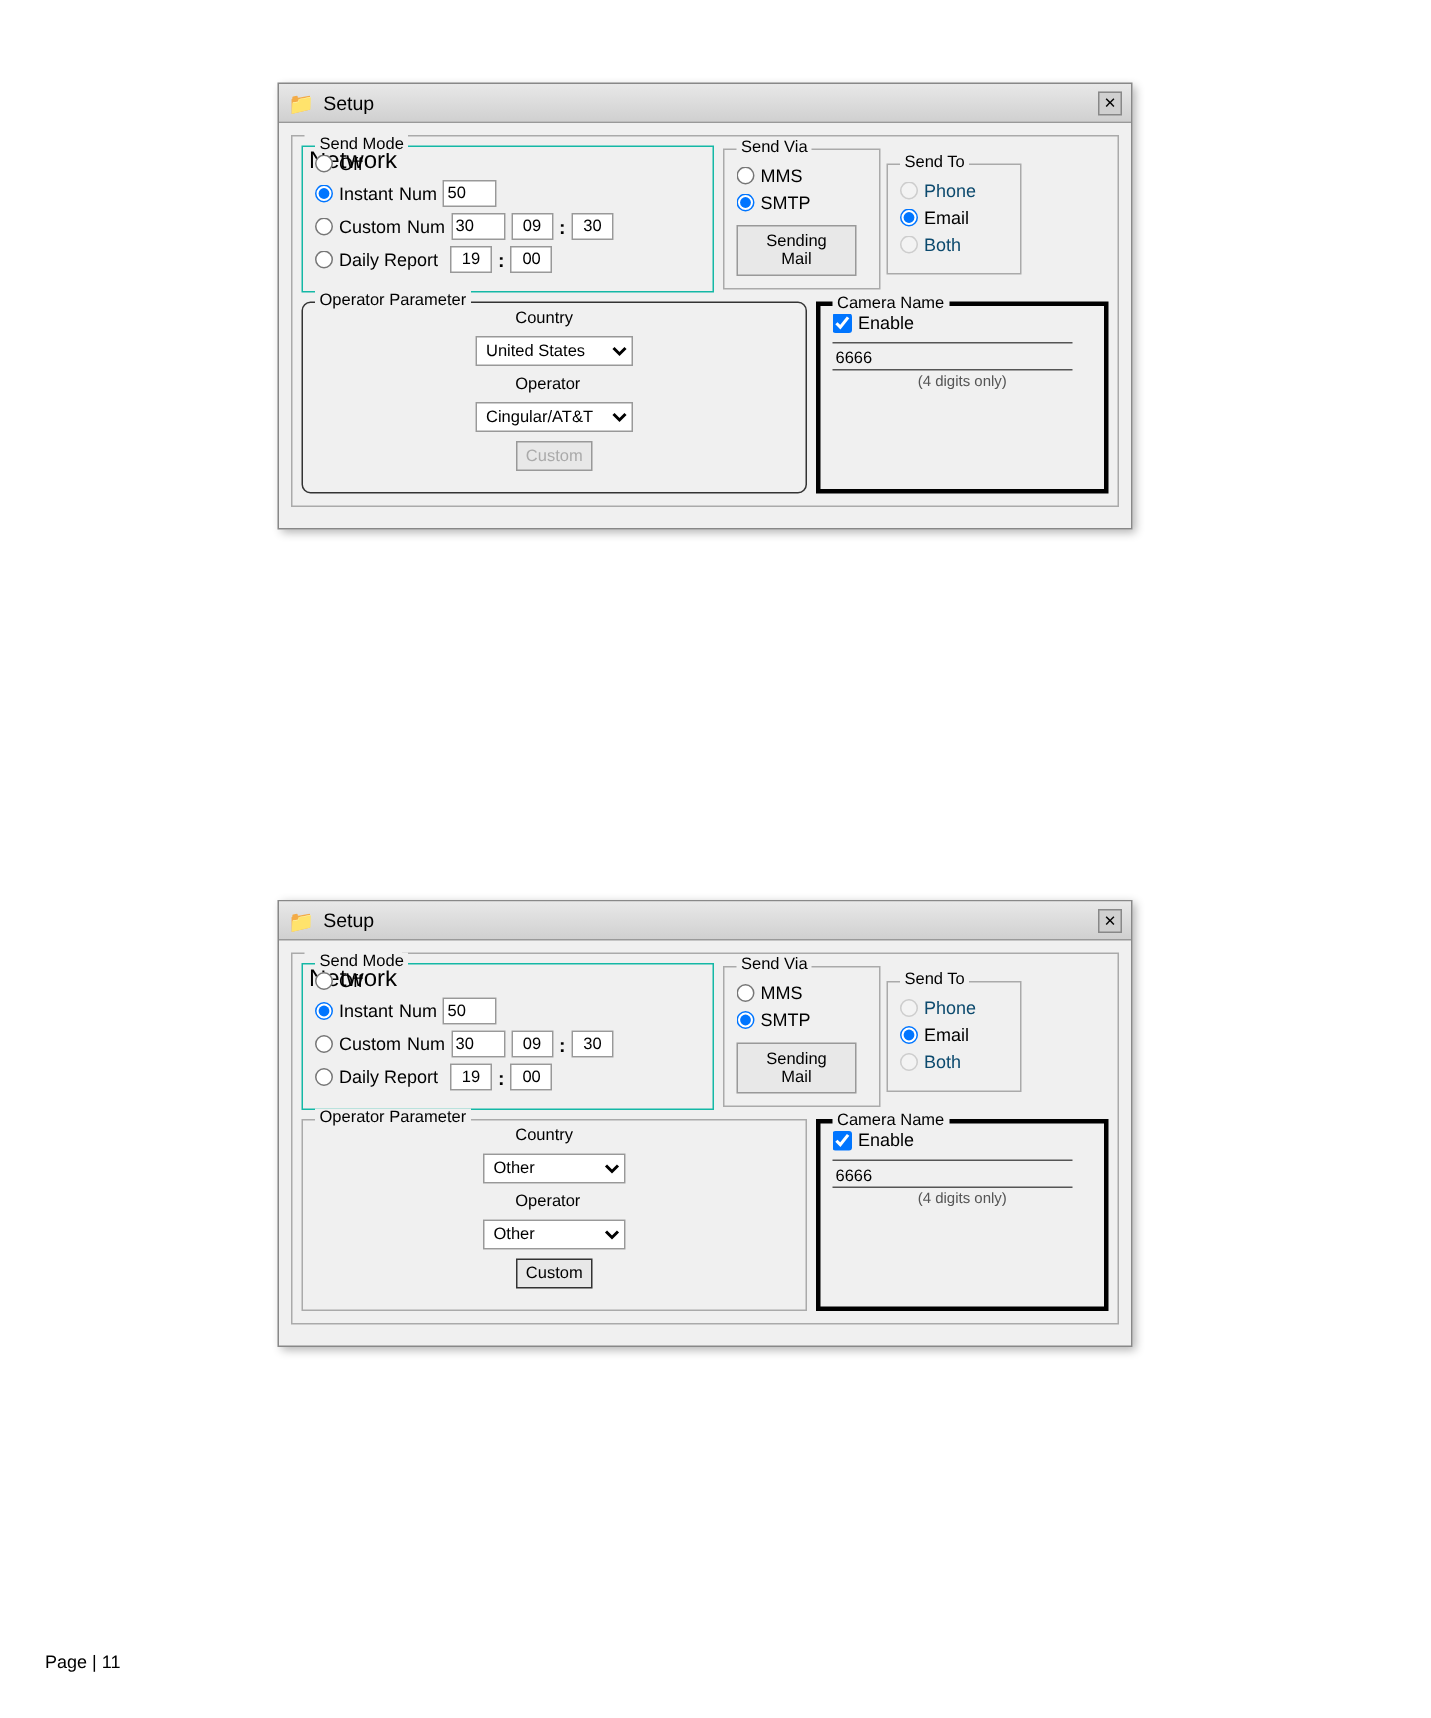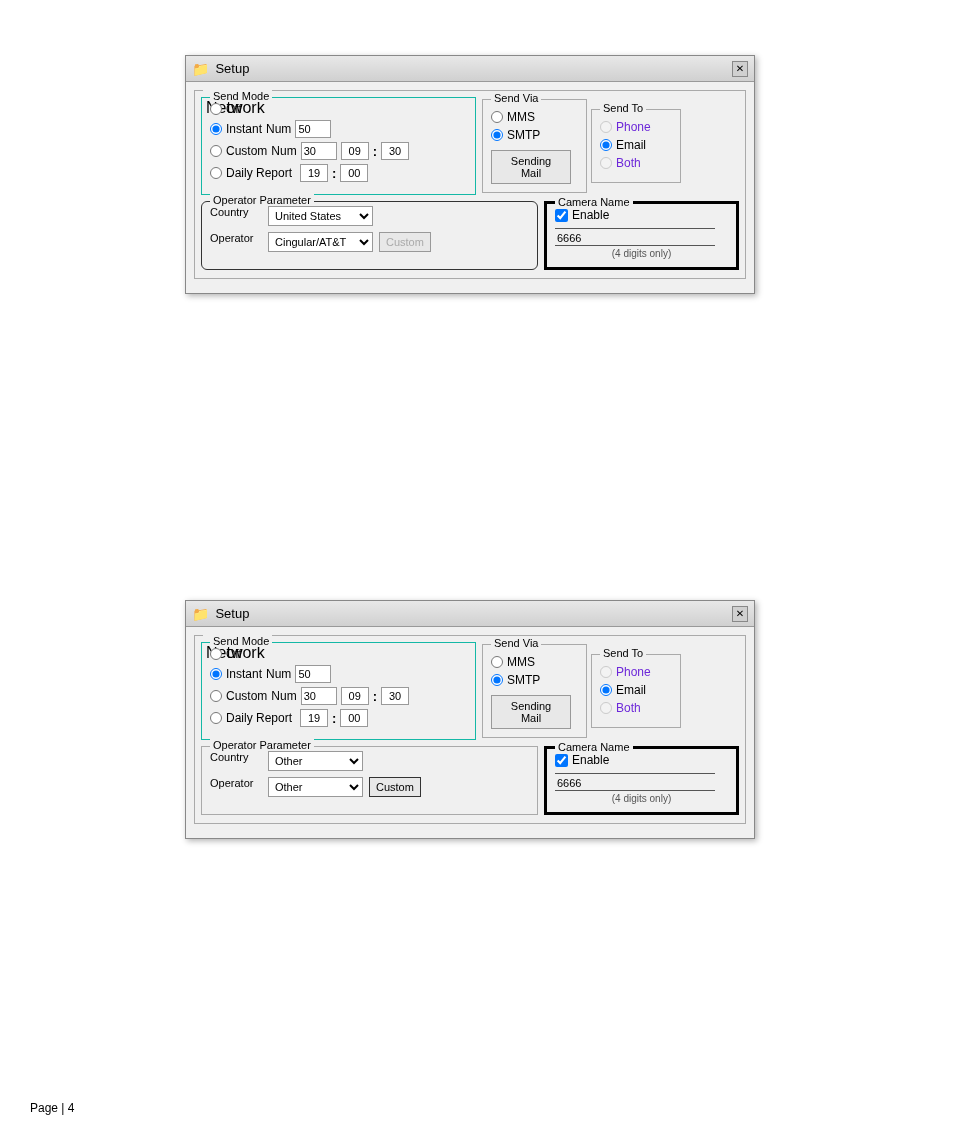--- a/index.html
+++ b/index.html
@@ -251,23 +251,24 @@
       position: absolute;
       top: -8px;
       left: 8px;
       background: #f0f0f0;
       padding: 0 3px;
       font-size: 11px;
     }
 
     .form-row {
       display: flex;
-      align-items: flex-start;
+      align-items: center;
       gap: 6px;
       margin-bottom: 6px;
+      flex-direction: column;
     }
 
     .form-label {
       font-size: 11px;
       width: 52px;
       flex-shrink: 0;
     }
 
     .select-dropdown {
       height: 20px;
@@ -305,21 +306,21 @@
 
     
     .page-number {
       position: absolute;
       bottom: 30px;
       left: 30px;
       font-size: 12px;
     }
 
     .disabled-text {
-      color: #6d28d9;
+      color: #0c4a6e;
     }
 
     .camera-line {
       border-bottom: 1px solid #555;
       width: 160px;
       margin-top: 6px;
       margin-bottom: 2px;
     }
   </style>
 </head>
@@ -564,15 +565,15 @@
             </div>
             <div class="camera-line"></div>
             <input type="text" value="6666" style="border-top: none; border-right: none; border-left: none; border-image: initial; border-bottom: 1px solid rgb(85, 85, 85); width: 160px; font-size: 11px; background: transparent; outline: none; padding: 1px 2px;">
             <div class="digits-hint">(4 digits only)</div>
           </div>
         </div>
       </div>
     </div>
   </div>
 
-  <div class="page-number">Page | 4</div>
+  <div class="page-number">Page | 11</div>
 
 </div>
 
 </body></html>

